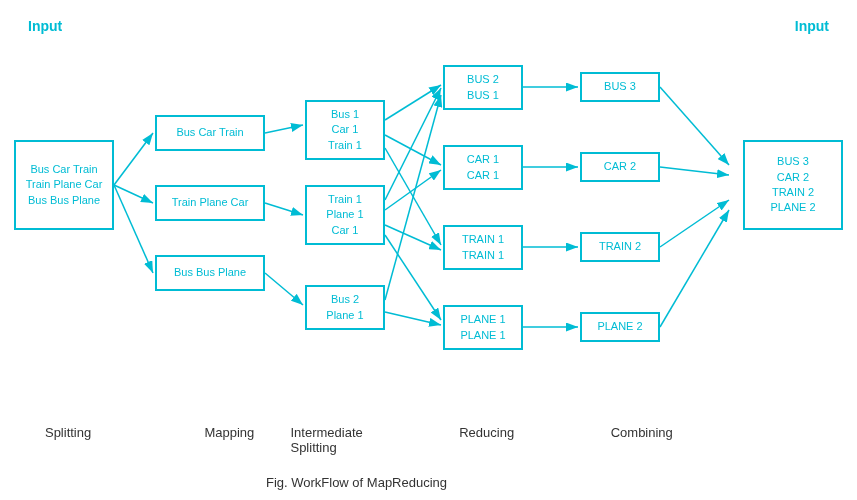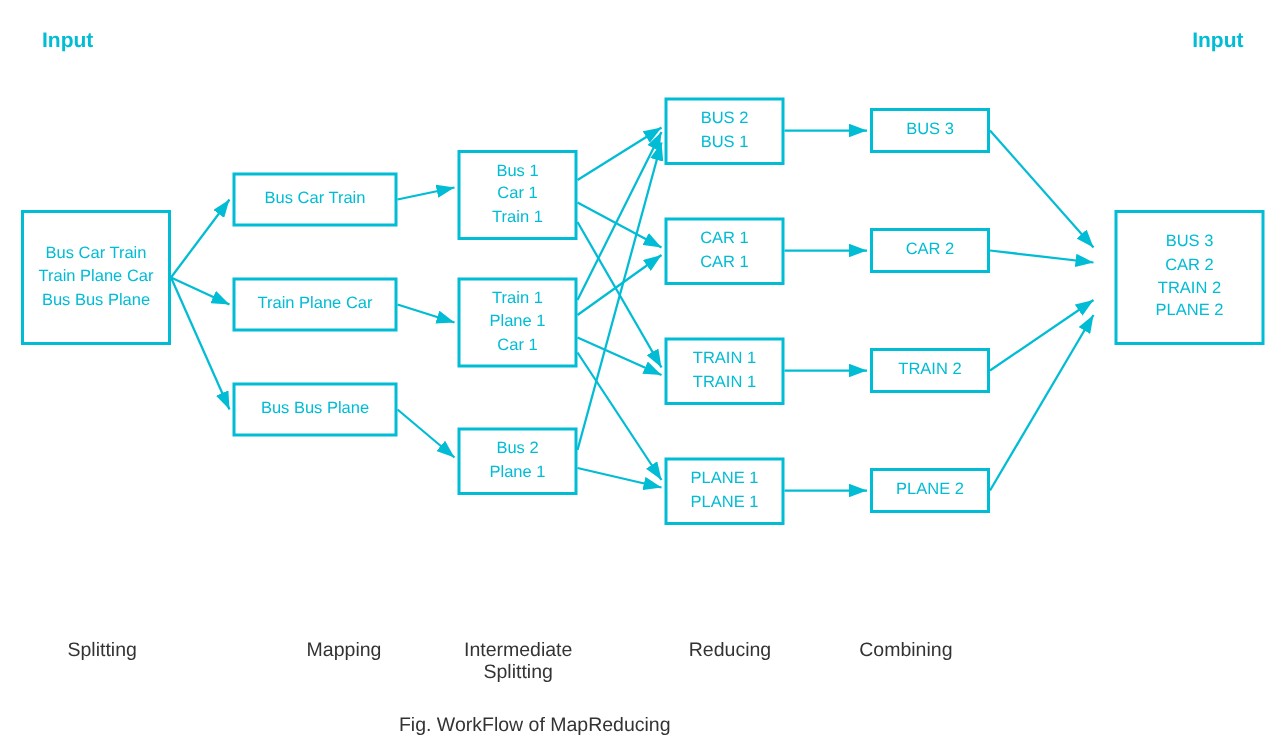--- a/index.html
+++ b/index.html
@@ -138,18 +138,18 @@
     <line x1="660" y1="167" x2="729" y2="175" stroke="#00bcd4" stroke-width="1.5" marker-end="url(#arrowhead)"></line>
     <line x1="660" y1="247" x2="729" y2="200" stroke="#00bcd4" stroke-width="1.5" marker-end="url(#arrowhead)"></line>
     <line x1="660" y1="327" x2="729" y2="210" stroke="#00bcd4" stroke-width="1.5" marker-end="url(#arrowhead)"></line>
   </svg>
 
 </div>
 
 <div style="position:absolute; bottom:45px; width:691px; display:flex; justify-content:space-around; font-size:13px; color:#333;">
   <div style="text-align:center; width:100px;">Splitting</div>
   <div style="text-align:right; width:100px;">Mapping</div>
-  <div style="text-align:center; width:110px;">Intermediate<br><span>Splitting</span></div>
+  <div style="width:110px;">Intermediate<br><span>Splitting</span></div>
   <div style="text-align:center; width:100px;">Reducing</div>
-  <div style="text-align:left; width:100px;">Combining</div>
+  <div style="text-align:right; width:100px;">Combining</div>
 </div>
 
 <div class="fig-caption" style="position:absolute; bottom:10px; width:713px;">Fig. WorkFlow of MapReducing</div>
 
 </body></html>

